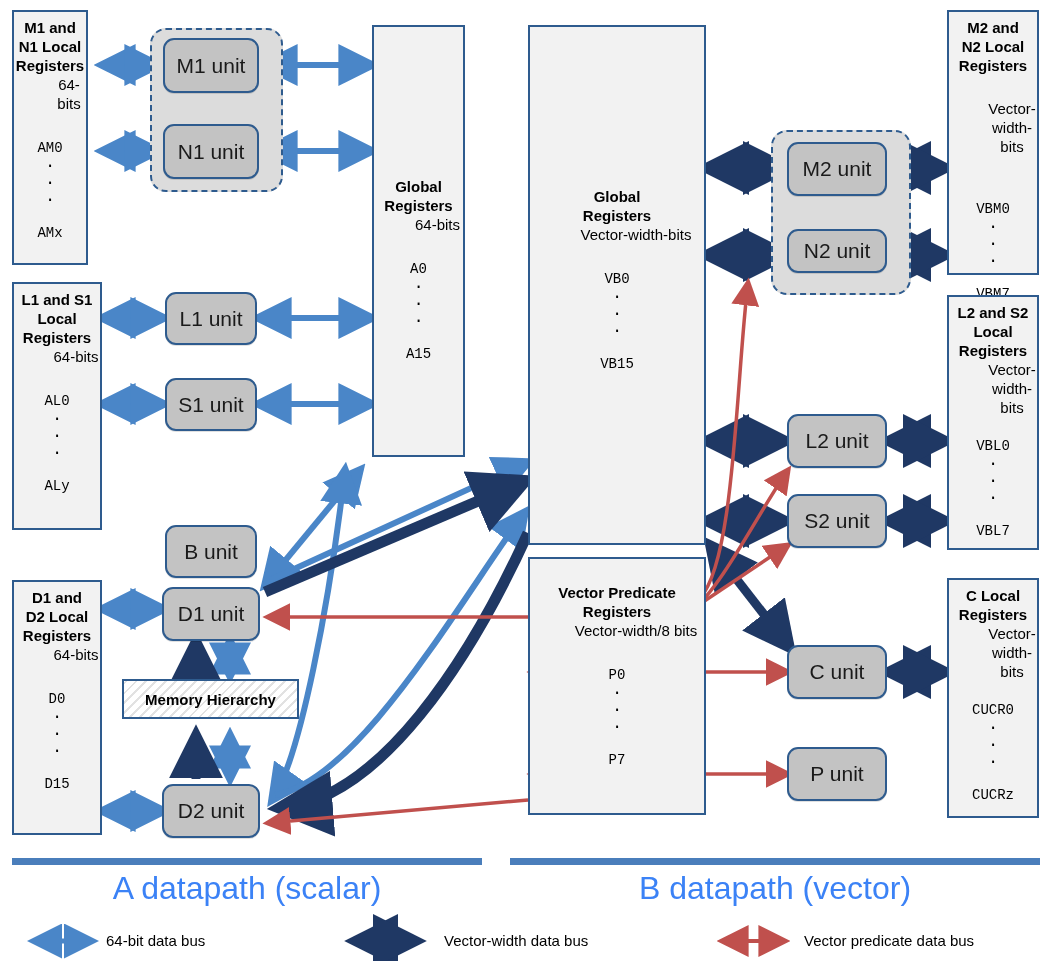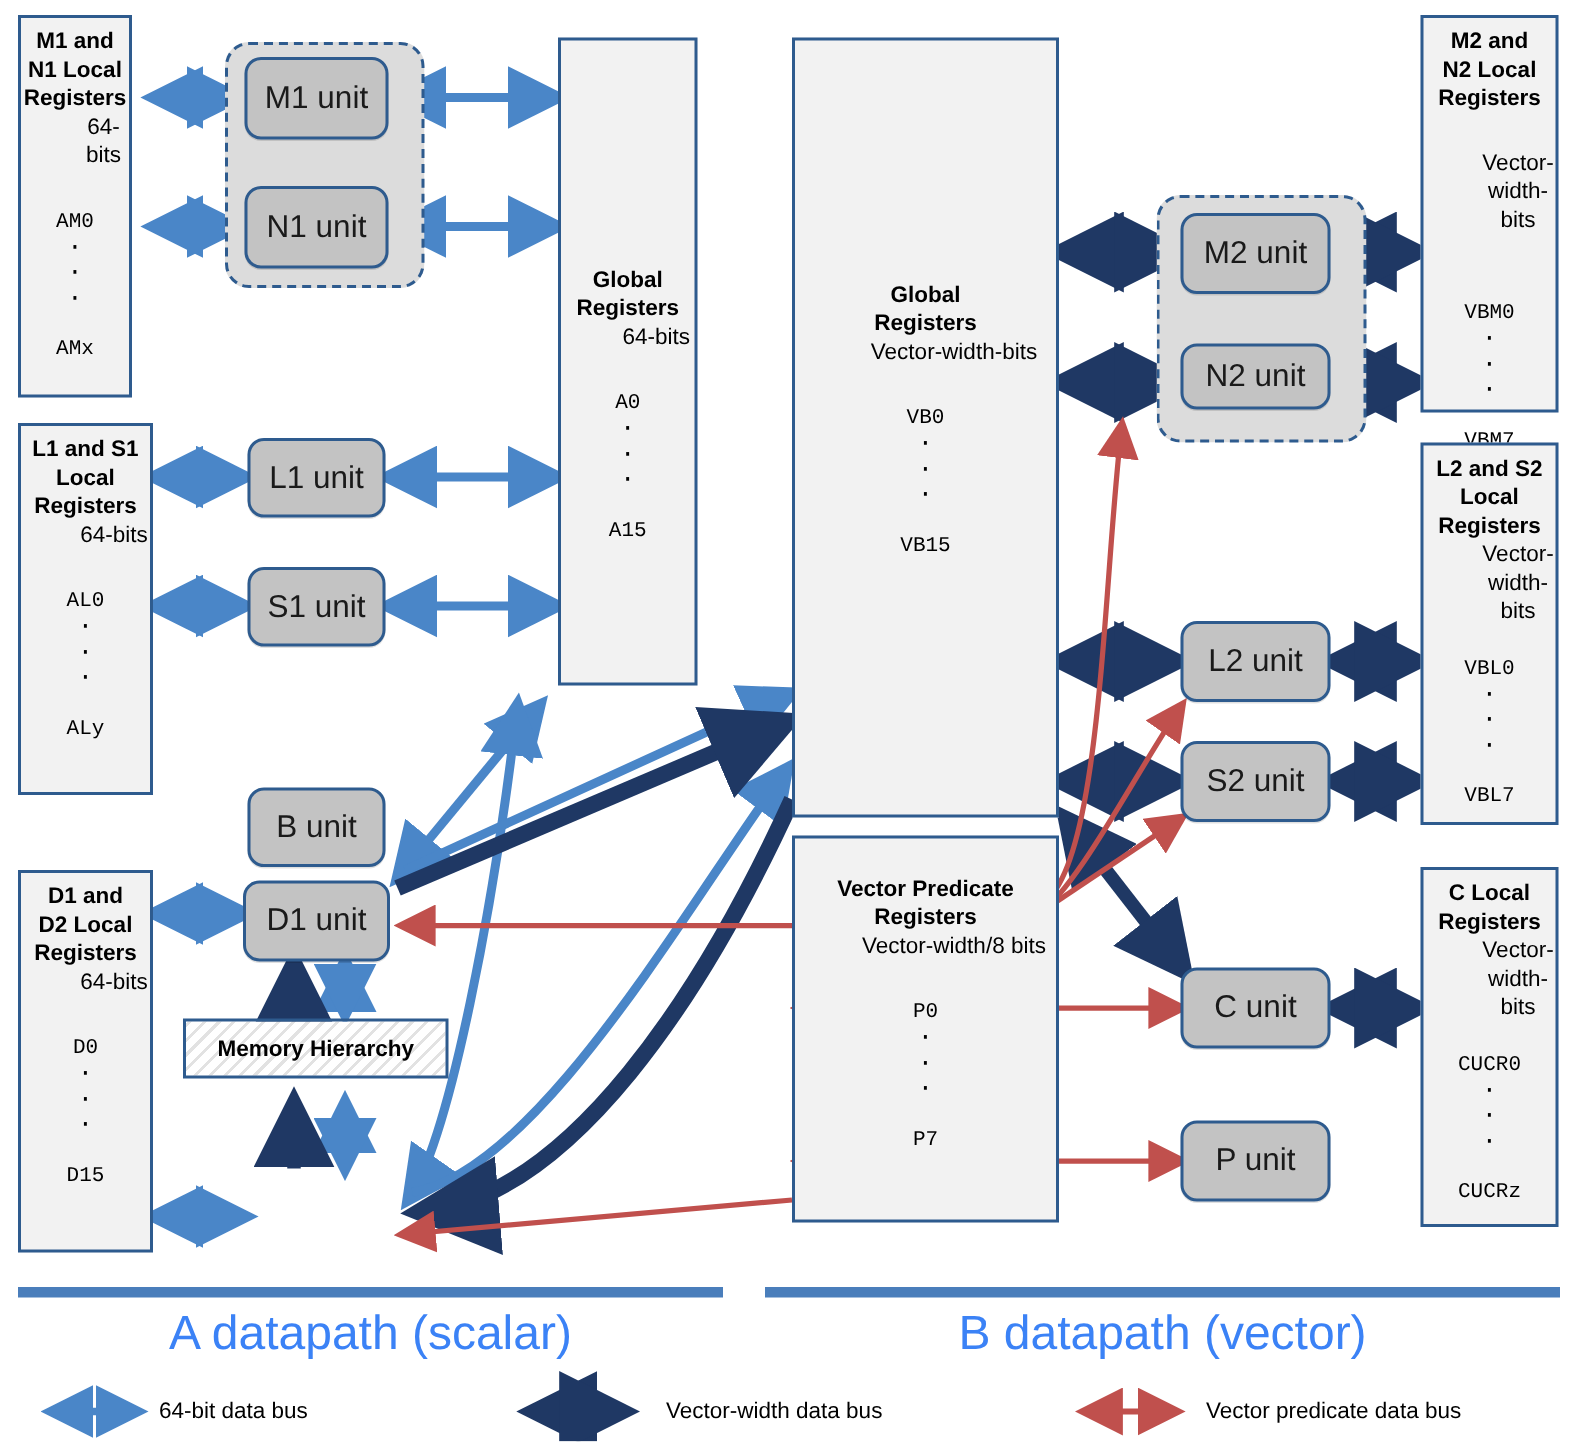--- a/index.html
+++ b/index.html
@@ -235,20 +235,21 @@
   </div>
 
   <div class="group-dash" style="left:150px;top:28px;width:133px;height:164px;"></div>
 
   <div class="unit" style="left:163px;top:38px;width:96px;height:55px;">M1 unit</div>
   <div class="unit" style="left:163px;top:124px;width:96px;height:55px;">N1 unit</div>
   <div class="unit" style="left:165px;top:292px;width:92px;height:53px;">L1 unit</div>
   <div class="unit" style="left:165px;top:378px;width:92px;height:53px;">S1 unit</div>
   <div class="unit" style="left:165px;top:478px;width:92px;height:53px;margin-top:47px;">B unit</div>
   <div class="unit" style="left:162px;top:587px;width:98px;height:54px;">D1 unit</div>
+  <div class="unit" style="left:162px;top:784px;width:98px;height:54px;">D2 unit</div>
 
   <div class="memhier" style="left:122px;top:679px;width:177px;height:40px;">Memory Hierarchy</div>
 
   <div class="regbox" style="left:528px;top:25px;width:178px;height:520px;padding-top:0;justify-content:flex-start;">
     <div style="margin-top:160px;">
       <div class="reg-title">Global
 Registers</div>
       <div class="reg-sub">Vector-width-bits</div>
       <div class="reg-list">
         <span>VB0</span>

